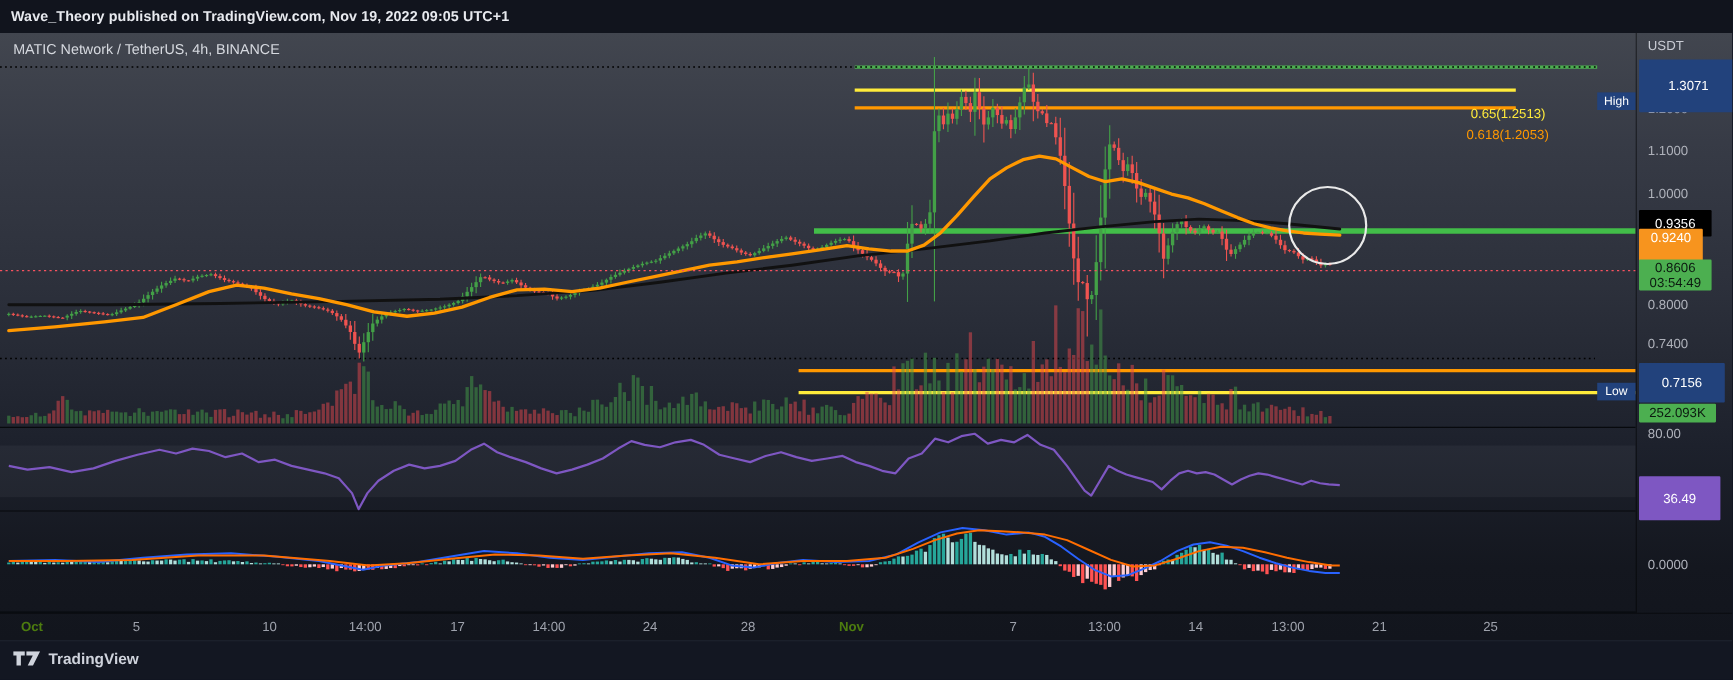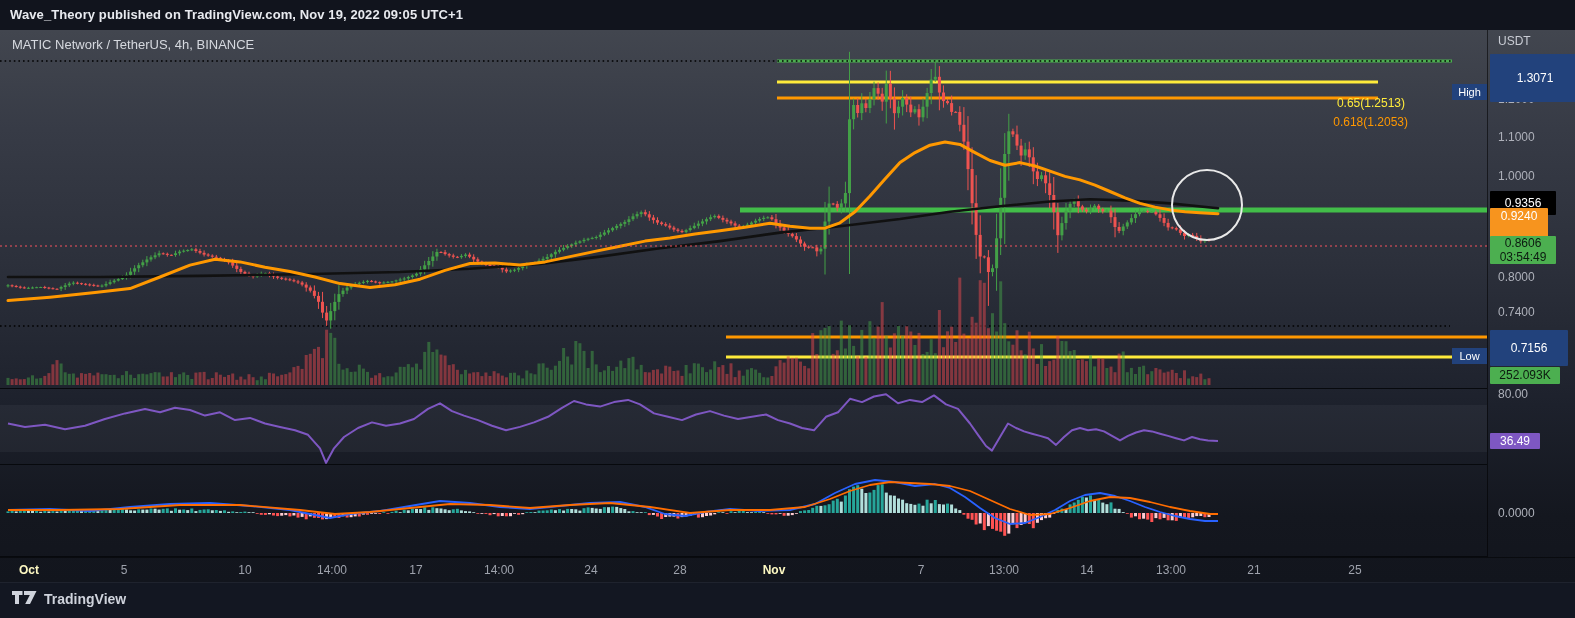--- a/index.html
+++ b/index.html
@@ -22,24 +22,24 @@
   
   #scale{position:absolute;left:1487px;top:0;width:88px;height:527px;border-left:1px solid rgba(0,0,0,.55);}
   #scale .cur{position:absolute;left:10px;top:4px;font-size:12px;color:#c9ccd4;}
   .tick{position:absolute;left:10px;transform:translateY(-50%);font-size:12px;color:#aeb1ba;}
   .badge{position:absolute;left:2px;width:58px;padding:2px 0;text-align:center;font-size:12px;border-radius:1px;}
   .inlabel{position:absolute;width:35px;text-align:center;font-size:11px;padding:2px 0;color:#fff;}
   .fiblab{position:absolute;font-size:12px;text-align:right;width:120px;}
   
   #taxis{position:absolute;left:0;top:557px;width:1575px;height:25px;border-top:1px solid rgba(0,0,0,.5);}
   #taxis .tl{position:absolute;top:5px;transform:translateX(-50%);font-size:12px;color:#9ea2ac;}
-  #taxis .tl.bold{font-weight:bold;color:#fef9c3;}
+  #taxis .tl.bold{font-weight:bold;color:#4d7c0f;}
   
   #footer{position:absolute;left:0;top:582px;width:100%;height:36px;background:#131722;border-top:1px solid #1f232e;}
-  #footer .brand{position:absolute;left:12px;top:8px;display:flex;align-items:flex-start;gap:7px;
+  #footer .brand{position:absolute;left:12px;top:8px;display:flex;align-items:center;gap:7px;
                  color:#cfd3dc;font-size:14px;font-weight:bold;}
 </style>
 </head>
 <body>
 
 <div id="page">
 
   <div id="topbar">
     <div class="t">Wave_Theory published on TradingView.com, Nov 19, 2022 09:05 UTC+1</div>
   </div>
@@ -1277,21 +1277,21 @@
         <div class="tick" style="top: 483px;">0.0000</div>
         <div class="badge" style="top: 24px; height: 16px; background: rgb(34, 66, 124); color: rgb(255, 255, 255); line-height: 16px; padding: 16px;">1.3071</div>
         <div class="badge" style="top: 161px; height: 16px; background: rgb(0, 0, 0); color: rgb(255, 255, 255); line-height: 16px; padding: 4px;">0.9356</div>
         <div class="badge" style="top: 178px; height: 32px; background: rgb(247, 148, 30); color: rgb(255, 255, 255); line-height: 16px; padding: 0px;">0.9240</div>
         <div class="badge" style="top: 206px; height: 28px; background: rgb(76, 175, 80); color: rgb(12, 26, 16); width: 66px; line-height: 13px; padding: 0px;">
           <div style="line-height: 13px; padding-top: 1px;">0.8606</div>
           <div style="line-height: 13px; padding-top: 1px;">03:54:49</div>
         </div>
         <div class="badge" style="top: 300px; height: 16px; background: rgb(34, 66, 124); color: rgb(255, 255, 255); line-height: 16px; padding: 10px;">0.7156</div>
         <div class="badge" style="top: 336.5px; height: 17px; background: rgb(76, 175, 80); color: rgb(12, 26, 16); width: 70px; line-height: 17px; padding: 0px;">252.093K</div>
-        <div class="badge" style="top: 403px; height: 16px; background: rgb(126, 87, 194); color: rgb(255, 255, 255); width: 50px; line-height: 16px; padding: 0px;">36.49</div>
+        <div class="badge" style="top: 403px; height: 16px; background: rgb(126, 87, 194); color: rgb(255, 255, 255); width: 50px; line-height: 16px; padding: 12px;">36.49</div>
       </div>
   </div>
 
   <div id="taxis">
       <div class="tl bold" style="left: 29px;">Oct</div>
       <div class="tl" style="left: 124px;">5</div>
       <div class="tl" style="left: 245px;">10</div>
       <div class="tl" style="left: 332px;">14:00</div>
       <div class="tl" style="left: 416px;">17</div>
       <div class="tl" style="left: 499px;">14:00</div>

